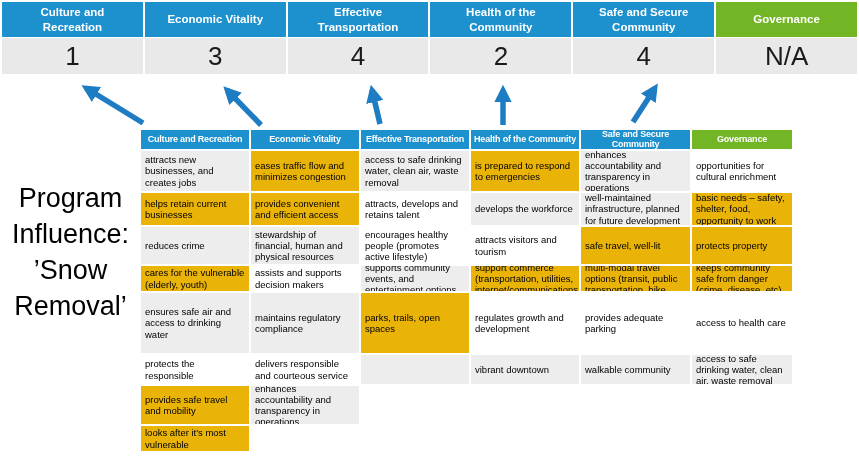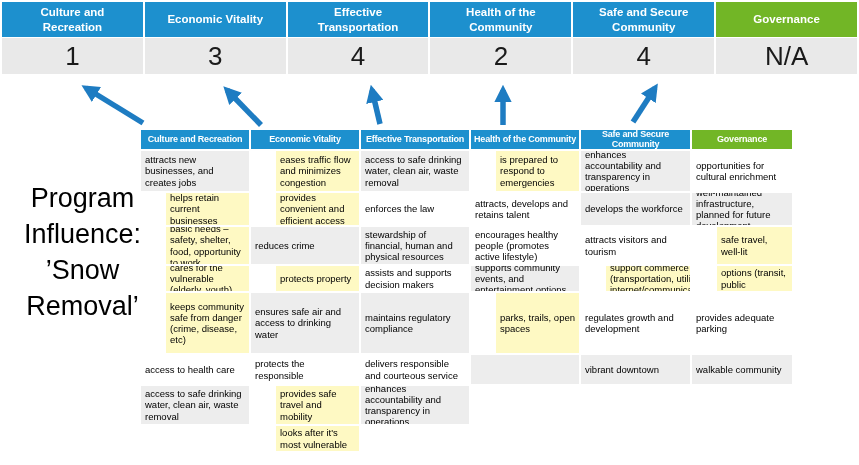--- a/index.html
+++ b/index.html
@@ -25,39 +25,39 @@
     display:flex; gap:2px;
   }
   .score-cell {
     flex:1; background:#E9E9E9; color:#1a1a1a; font-size:26px;
     display:flex; align-items:center; justify-content:center;
   }
   
   .arrows { position:absolute; left:0; top:74px; width:859px; height:58px; }
   
   .program-title {
-    position:absolute; left:12px; top:180px; width:141px;
+    position:absolute; left:0; top:180px; width:141px;
     text-align:center; color:#000; font-size:27px; line-height:36px;
   }
   
   .matrix {
     position:absolute; left:141px; top:130px;
     display:grid;
     grid-template-columns:110px 110px 110px 110px 111px 102px;
     grid-template-rows:21px 42px 34px 39px 27px 62px 31px 40px 27px;
     background:#fff;
   }
   .m-cell {
     box-sizing:border-box; background:#fff; color:#000;
     border-right:2px solid #fff; border-bottom:2px solid #fff;
     font-size:9.5px; line-height:1.18; padding:1px 4px;
     display:flex; align-items:center; overflow:hidden;
   }
   .m-cell.alt { background:#EDEDED; }
-  .m-cell.hl  { background:#fef9c3;margin-left:25px; }
+  .m-cell.hl  { background:#eab308; }
   .m-head {
     background:#1D90CE; color:#fff; font-weight:bold; font-size:9px;
     letter-spacing:-0.2px; line-height:1.1; padding:1px 2px;
     justify-content:center; text-align:center;
   }
   .m-head.green { background:#72B626; }
 </style>
 </head>
 <body>
 
@@ -107,32 +107,31 @@
     <div class="m-cell m-head">Safe and Secure Community</div>
     <div class="m-cell m-head green">Governance</div>
     <div class="m-cell alt">attracts new businesses, and creates jobs</div>
     <div class="m-cell hl">eases traffic flow and minimizes congestion</div>
     <div class="m-cell alt">access to safe drinking water, clean air, waste removal</div>
     <div class="m-cell hl">is prepared to respond to emergencies</div>
     <div class="m-cell alt">enhances accountability and transparency in operations</div>
     <div class="m-cell">opportunities for cultural enrichment</div>
     <div class="m-cell hl">helps retain current businesses</div>
     <div class="m-cell hl">provides convenient and efficient access</div>
-    <div class="m-cell">enforces the law</div>
     <div class="m-cell">attracts, develops and retains talent</div>
     <div class="m-cell alt">develops the workforce</div>
     <div class="m-cell alt">well-maintained infrastructure, planned for future development</div>
     <div class="m-cell hl">basic needs – safety, shelter, food, opportunity to work</div>
     <div class="m-cell alt">reduces crime</div>
     <div class="m-cell alt">stewardship of financial, human and physical resources</div>
     <div class="m-cell">encourages healthy people (promotes active lifestyle)</div>
     <div class="m-cell">attracts visitors and tourism</div>
     <div class="m-cell hl">safe travel, well-lit</div>
+    <div class="m-cell hl">protects property</div>
     <div class="m-cell hl">cares for the vulnerable (elderly, youth)</div>
-    <div class="m-cell hl">protects property</div>
     <div class="m-cell">assists and supports decision makers</div>
     <div class="m-cell alt">supports community events, and entertainment options</div>
     <div class="m-cell hl">provides infrastructure to support commerce (transportation, utilities, internet/communications, smart cities, etc)</div>
     <div class="m-cell hl">provides access to multi-modal travel options (transit, public transportation, bike lanes, trails)</div>
     <div class="m-cell hl">keeps community safe from danger (crime, disease, etc)</div>
     <div class="m-cell alt">ensures safe air and access to drinking water</div>
     <div class="m-cell alt">maintains regulatory compliance</div>
     <div class="m-cell hl">parks, trails, open spaces</div>
     <div class="m-cell">regulates growth and development</div>
     <div class="m-cell">provides adequate parking</div>

